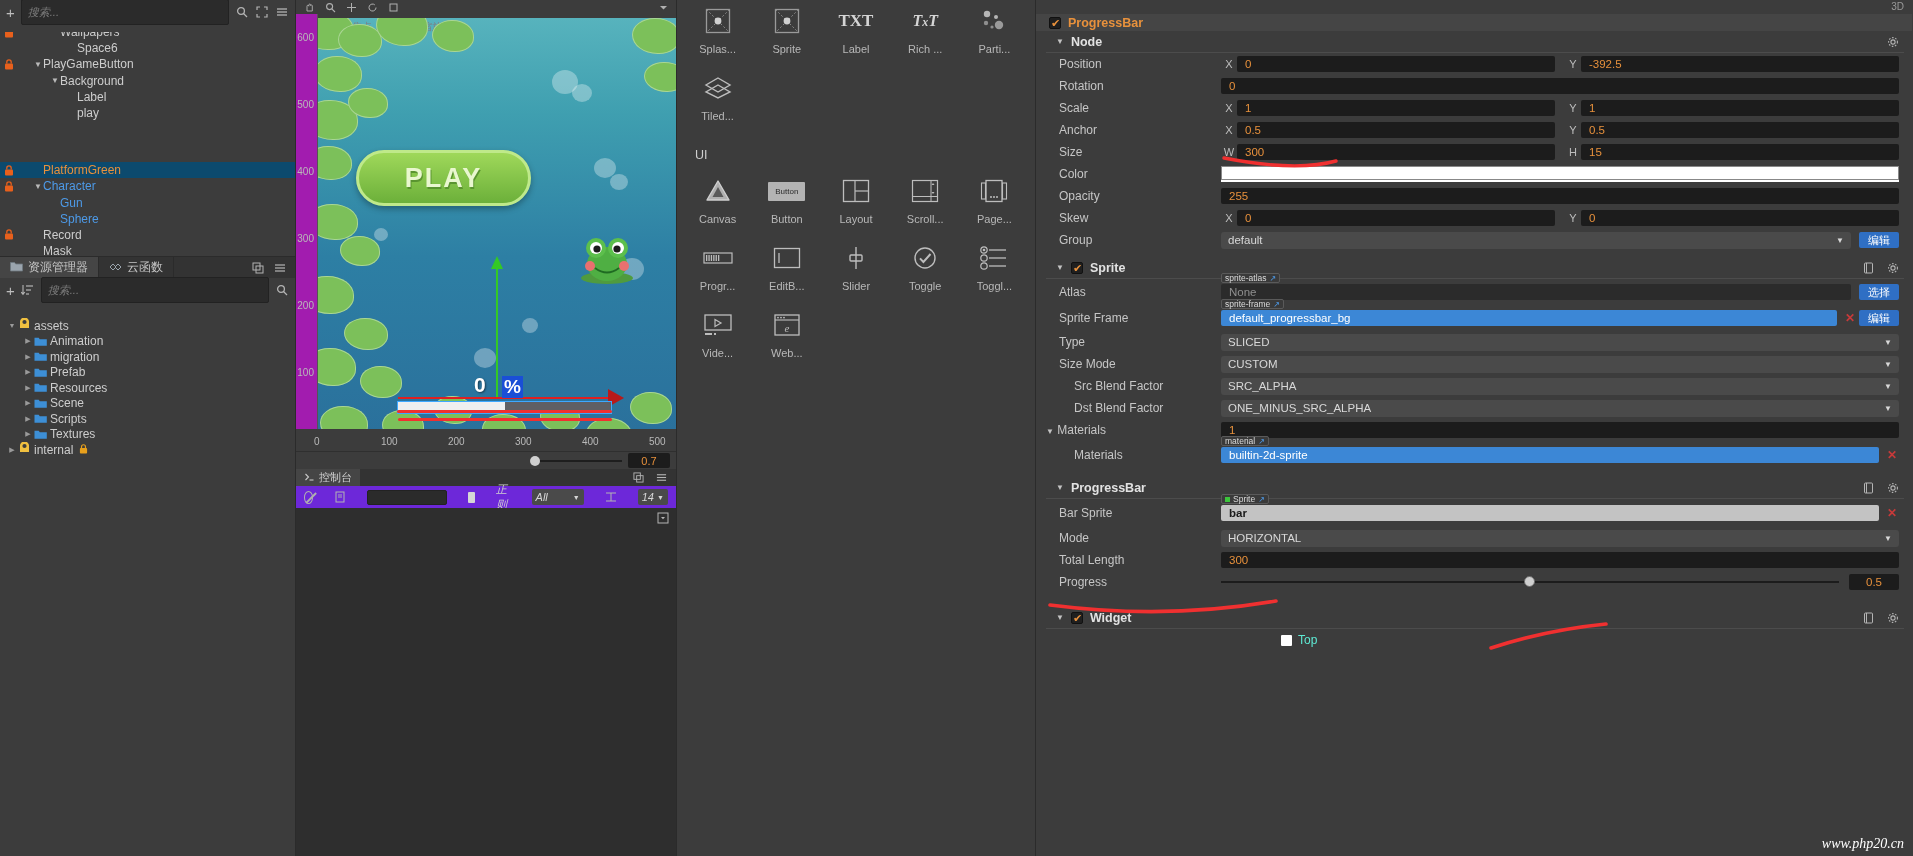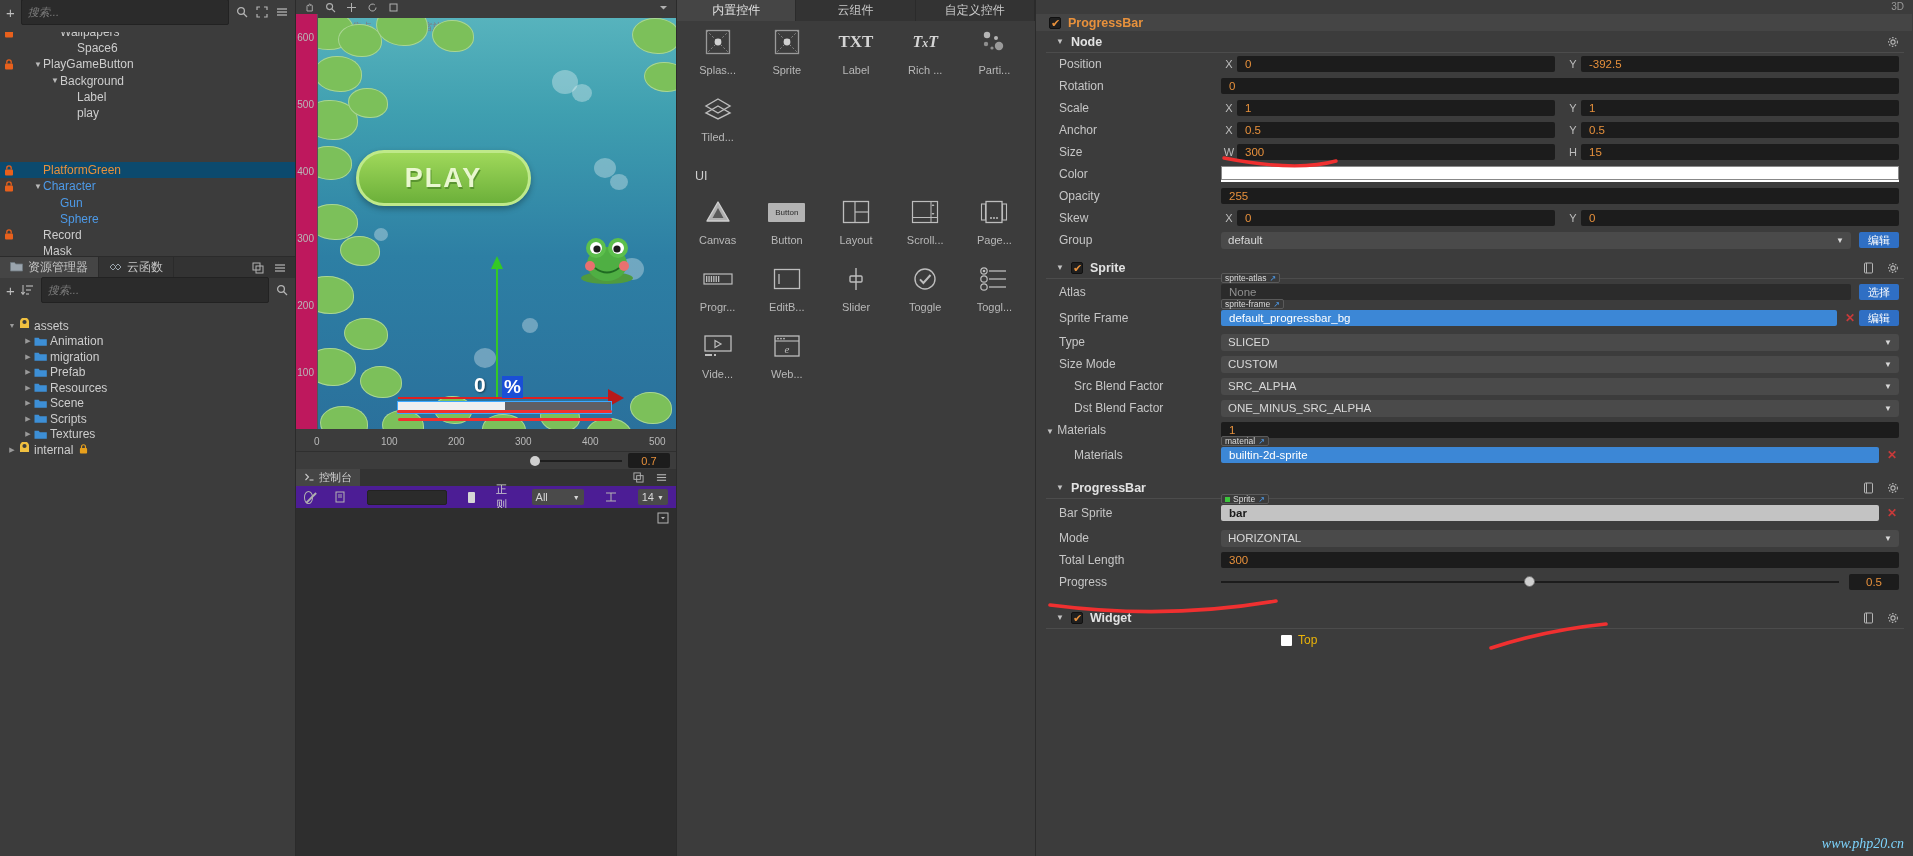--- a/index.html
+++ b/index.html
@@ -52,21 +52,21 @@
   .tree-row { height: 15.5px; display: flex; align-items: center; white-space: nowrap; }
   .tree-row .arrow { width: 12px; text-align: center; color: #9a9a9a; font-size: 7px; }
   .tree-row .tname { color: #cdcdcd; margin-left: 3px; }
   .folder { width: 13px; height: 11px; position: relative; display:inline-block; }
 
   
   .center-col { width: 380px; display: flex; flex-direction: column; background: #3c3c3c; }
   .scene-toolbar { height: 14px; background: #3c3c3c; display:flex; align-items:center;
                    gap: 7px; padding: 0 6px; font-size: 10px; color:#b0b0b0; position:relative;}
   .scene-wrap { position: relative; flex: 0 0 455px; background: #3c3c3c; overflow: hidden; }
-  .ruler-v { position:absolute; left:0; top:0; width:22px; height:455px; background:#be185d;
+  .ruler-v { position:absolute; left:0; top:0; width:22px; height:455px; background:#a21caf;
              border-right:1px solid #555; }
   .ruler-h { position:absolute; left:0; bottom:18px; height:22px; width:380px; background:#3c3c3c; }
   .tick-v { position:absolute; right:3px; font-size:10px; color:#b9b9b9; }
   .tick-h { position:absolute; bottom:4px; font-size:10px; color:#b9b9b9; }
   .game-canvas { position:absolute; left:18px; top:4px; width:362px; height:434px;
                  background: linear-gradient(180deg,#57b3bd 0%, #3f9fb0 22%, #2d7fa4 55%, #2a6f9b 100%);
                  overflow:hidden; }
   .hint-text { position:absolute; top:2px; left:28px; font-size:10px; color:#8e6b6b; opacity:.75;}
   .lily { position:absolute; background:#7cc05a; border-radius:48% 52% 45% 55%;
           box-shadow: inset 0 0 0 1px rgba(255,255,255,.35); }
@@ -104,21 +104,21 @@
                background:#d0d0d0; }
   .zoom-val { width:42px; height:15px; background:#1c1c1c; color:#e8913c; font-size:11px;
               display:flex; align-items:center; justify-content:center; border-radius:2px; }
 
   .console-tabs { height: 17px; background:#333; display:flex; align-items:stretch; }
   .console-tabs .ctab { display:flex; align-items:center; gap:4px; padding:0 8px; font-size:11px;
                         background:#454545; color:#d2d2d2; }
   .console-tabs .cspacer { flex:1; }
   .console-tabs .cicons { display:flex; align-items:center; gap:9px; padding-right:8px; }
   .console-toolbar { height:22px; display:flex; align-items:center; gap:21px; padding:0 8px;
-                     background:#4c1d95; }
+                     background:#6d28d9;font-style:italic; }
   .clear-ic { width:13px; height:13px; border-radius:50%; border:1.5px solid #b0b0b0; position:relative; }
   .clear-ic:after { content:""; position:absolute; left:-1px; top:5px; width:14px; height:1.5px;
                     background:#b0b0b0; transform:rotate(-45deg); }
   .cons-search { width:120px; height:15px; background:#2b2b2b; border:1px solid #222; border-radius:2px; }
   .chk-sm { width:11px; height:11px; background:#d6d6d6; border-radius:1px; }
   .mini-sel { height:16px; background:#4a4a4a; border-radius:2px; display:flex; align-items:center;
               justify-content:space-between; padding:0 4px; font-size:11px; color:#d6d6d6; }
   .console-body { flex:1; background:#2e2e2e; position:relative; }
   .cons-corner { position:absolute; right:6px; top:3px; }
 
@@ -185,21 +185,21 @@
   .slider-row { flex:1; display:flex; align-items:center; gap:10px; }
   .sl-track { flex:1; height:2px; background:#1c1c1c; position:relative; }
   .sl-knob { position:absolute; top:-5px; width:11px; height:11px; border-radius:50%;
              background:#cfcfcf; border:1px solid #6b6b6b; }
   .sl-val { width:50px; height:16px; background:#1c1c1c; color:#e8913c; font-size:11.5px;
             display:flex; align-items:center; justify-content:center; border-radius:2px; }
   .chkbox-grey { width:13px; height:15px; background:#2b2b2b; border-radius:2px; }
   .chk-small { width:11px; height:11px; background:#ffffff; border-radius:1px; }
 
   .ann-red { position:absolute; background:transparent; pointer-events:none; }
-  .watermark { position:absolute; right:8px; bottom:4px; font-size:14px; color:#7dd3fc;
+  .watermark { position:absolute; right:8px; bottom:4px; font-size:14px; color:#ffffff;
                font-style:italic; font-family:"Liberation Serif", serif; }
   .badge3d { position:absolute; right:8px; top:1px; font-size:10px; color:#9a9a9a; }
 </style>
 </head>
 <body>
 
 <div class="app">
 
   <div class="left-col">
 
@@ -664,31 +664,20 @@
       <span class="cons-corner icon-btn">
         <svg width="12" height="12" viewBox="0 0 12 12">
             <rect x="1" y="1" width="10" height="10" fill="none" stroke="#b4b4b4" stroke-width="1"></rect>
             <path d="M4 5l2 2.2L8 5z" fill="#b4b4b4"></path>
           </svg>
       </span>
     </div>
   </div>
 
   <div class="palette">
-    <div class="pal-tabs" id="pal-tabs">
-        <div class="pal-tab active">
-          <span>内置控件</span>
-        </div>
-        <div class="pal-tab">
-          <span>云组件</span>
-        </div>
-        <div class="pal-tab">
-          <span>自定义控件</span>
-        </div>
-      </div>
     <div id="pal-body">
         <div class="pal-grid">
           <div class="pal-item">
             <span class="pal-ico">
               <svg width="28" height="28" viewBox="0 0 28 28">
                 <rect x="2.5" y="2.5" width="23" height="23" fill="none" stroke="#9a9a9a" stroke-width="1.3"></rect>
                 <line x1="2.5" y1="2.5" x2="25.5" y2="25.5" stroke="#8a8a8a" stroke-width="1" stroke-dasharray="2 2"></line>
                 <line x1="25.5" y1="2.5" x2="2.5" y2="25.5" stroke="#8a8a8a" stroke-width="1" stroke-dasharray="2 2"></line>
                 <circle cx="14" cy="14" r="3.4" fill="#d0d0d0"></circle>
               </svg>
@@ -1182,21 +1171,21 @@
               <circle cx="6" cy="6" r="4.4" fill="none" stroke="#b4b4b4" stroke-width="1.1" stroke-dasharray="1.6 1.6"></circle>
             </svg>
         </span>
       </span>
     </div>
 
     <div class="row">
       <div class="rlabel" style="width:245px"></div>
       <div class="fields" style="gap:6px;">
         <span class="chk-small"></span>
-        <span style="font-size:12px;color:#eab308;">Top</span>
+        <span style="font-size:12px;color:#5eead4;">Top</span>
       </div>
     </div>
 
     <svg class="ann-red" style="left:0; top:0; width:876px; height:856px;">
       <path d="M188 158 Q 260 172 300 161" stroke="#f03030" stroke-width="3.4" fill="none" stroke-linecap="round"></path>
       <path d="M14 605 Q 130 620 240 601" stroke="#f03030" stroke-width="3.6" fill="none" stroke-linecap="round"></path>
       <path d="M455 648 Q 510 630 570 624" stroke="#f03030" stroke-width="3.6" fill="none" stroke-linecap="round"></path>
     </svg>
 
     <span class="watermark">www.php20.cn</span>

